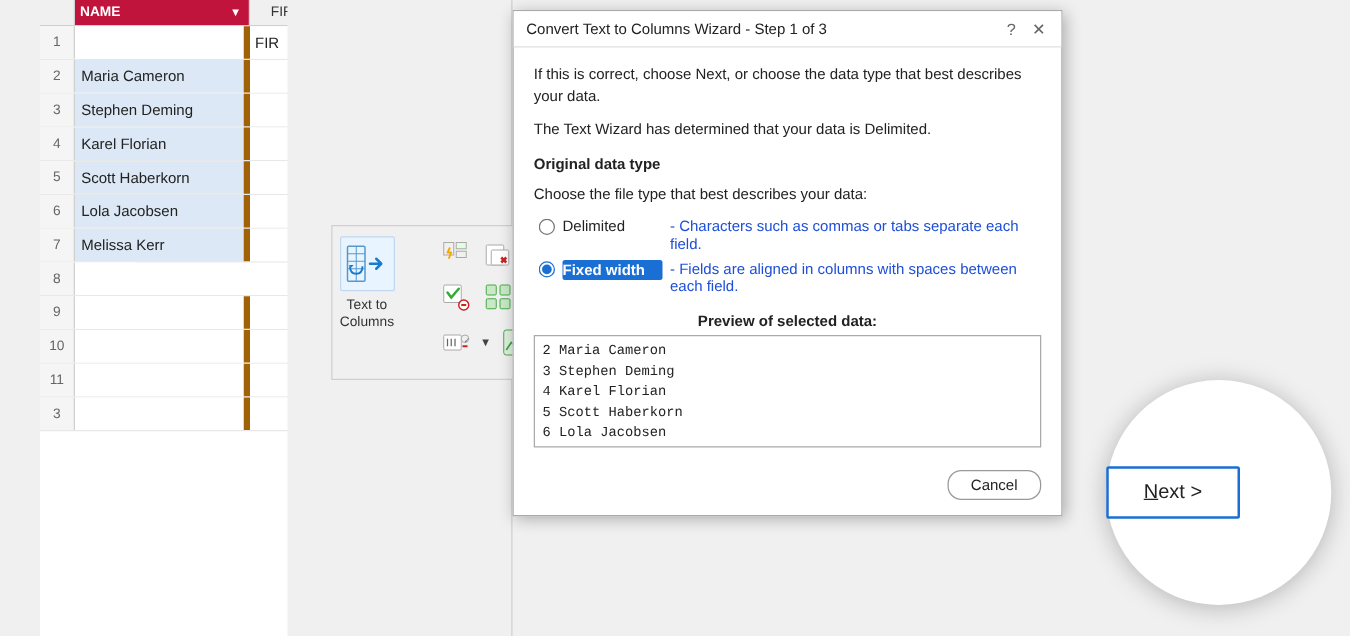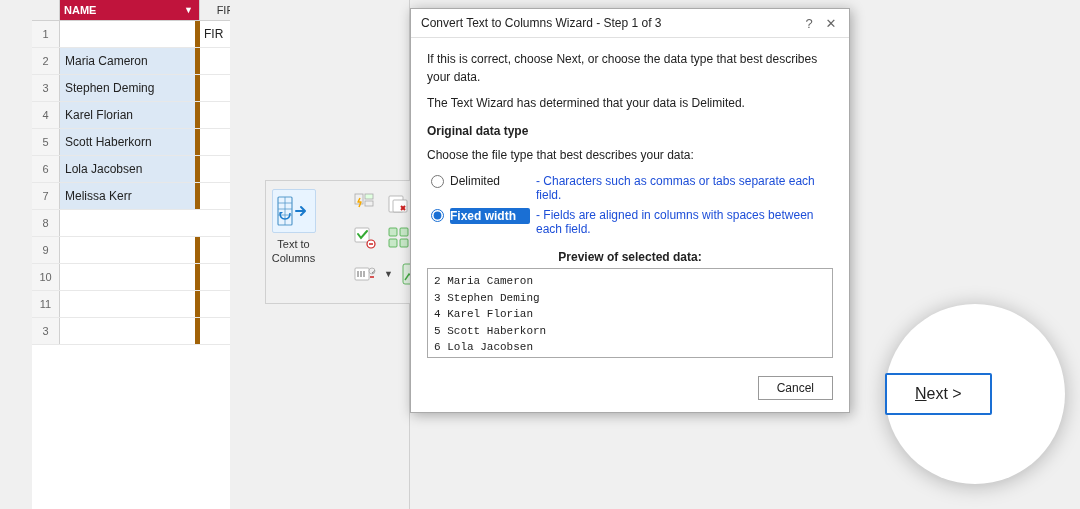--- a/index.html
+++ b/index.html
@@ -351,21 +351,21 @@
       gap: 8px;
     }
 
     .btn-cancel {
       padding: 4px 18px;
       background: white;
       border: 1px solid #999;
       font-size: 12px;
       color: #222;
       cursor: pointer;
-      border-radius: 0;
+      border-radius: 11px;
     }
 
     
     .next-circle-container {
       position: absolute;
       right: 10px;
       bottom: 20px;
       width: 190px;
       height: 190px;
       display: flex;

